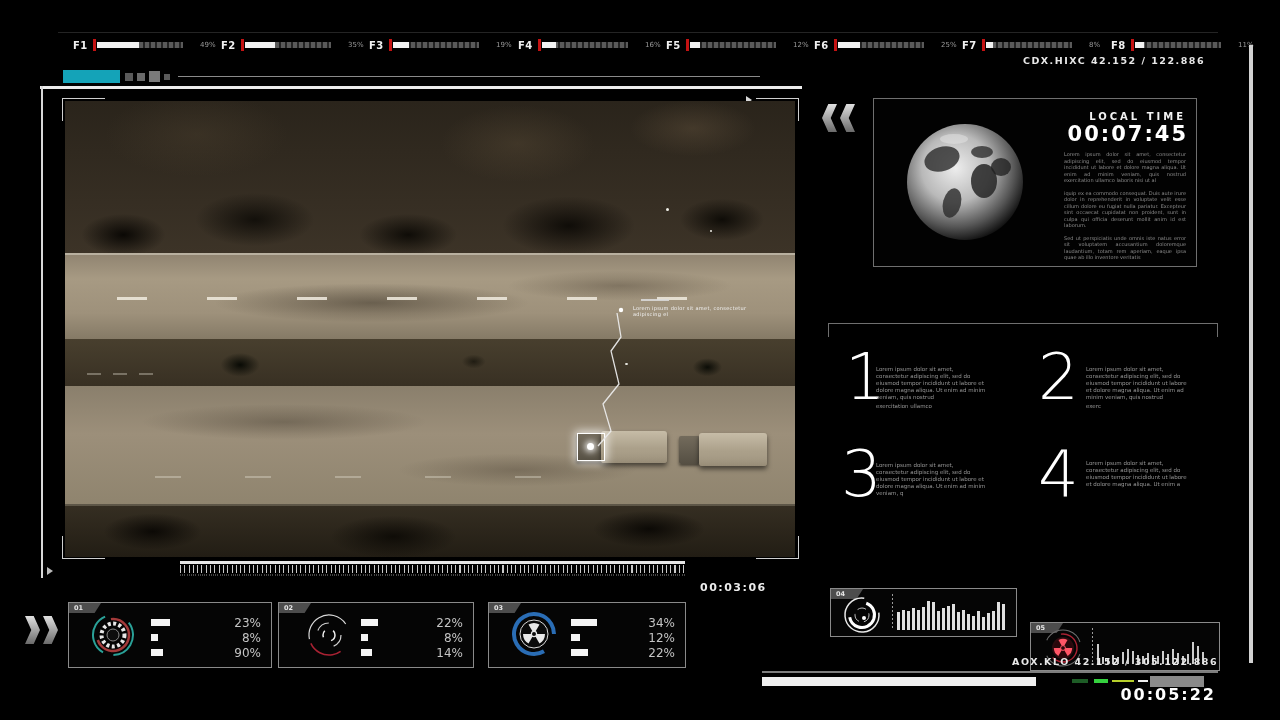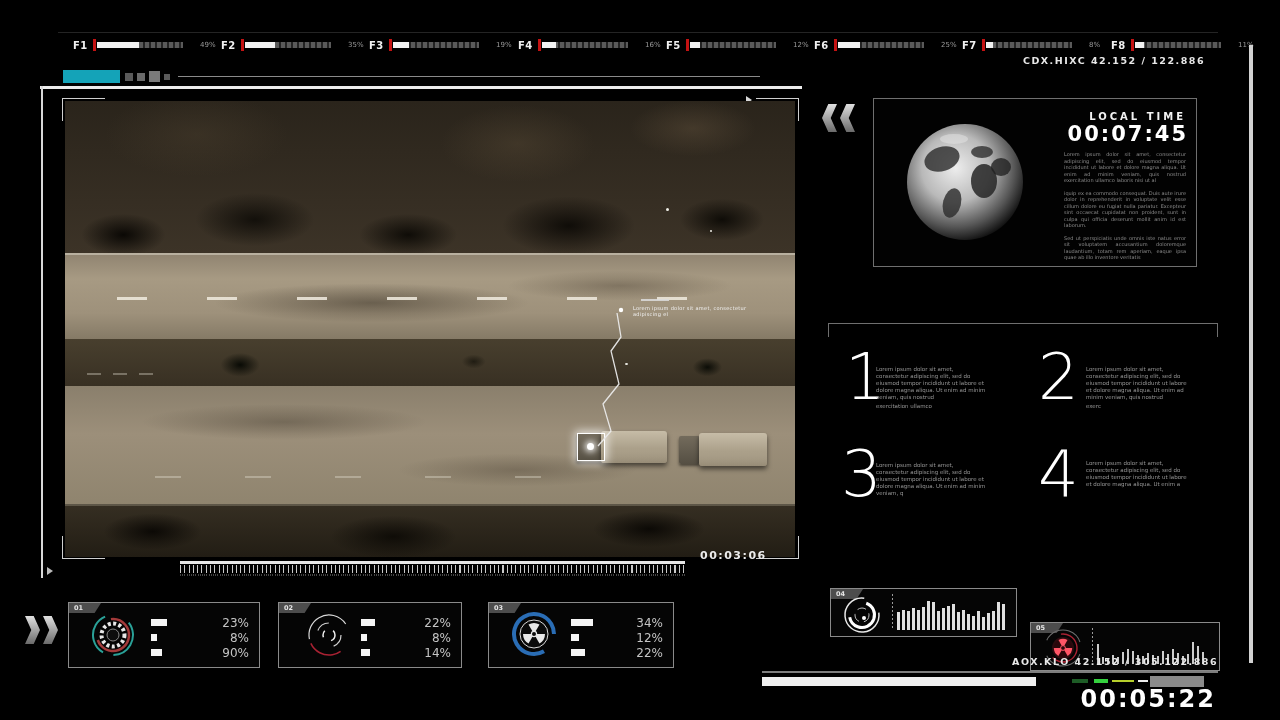--- a/index.html
+++ b/index.html
@@ -67,21 +67,21 @@
   .dash{position:absolute;height:3px;background:#ece7da;opacity:.9;}
   .dash.faint{height:2px;opacity:.35;}
   .truck-trailer{position:absolute;border-radius:3px;background:linear-gradient(180deg,#c6bca7 0%,#aba08a 55%,#94897322 100%),linear-gradient(180deg,#bdb29c,#978c77);box-shadow:0 3px 5px rgba(0,0,0,.55);}
   .truck-cab{position:absolute;border-radius:2px;background:linear-gradient(180deg,#736b5c,#554f43);box-shadow:0 2px 3px rgba(0,0,0,.5);}
   .target-box{position:absolute;width:26px;height:26px;border:1.5px solid #fff;box-shadow:0 0 10px 2px rgba(255,255,255,.75);}
   .target-dot{position:absolute;left:9px;top:9px;width:7px;height:7px;background:#fff;border-radius:50%;box-shadow:0 0 6px 2px rgba(255,255,255,.9);}
   .speck{position:absolute;background:#efefe7;border-radius:50%;}
   .vid-note{position:absolute;font-size:5px;line-height:6px;color:#f2f2f2;letter-spacing:.3px;}
   .note-bar{position:absolute;width:28px;height:2px;background:#ddd;opacity:.85;}
 
-  .vid-time{position:absolute;left:700px;top:549px;font-size:11px;font-weight:bold;letter-spacing:1.5px;color:#ececec;}
+  .vid-time{position:absolute;left:700px;top:581px;font-size:11px;font-weight:bold;letter-spacing:1.5px;color:#ececec;}
 
   
   .ruler-line{position:absolute;left:180px;top:561px;width:505px;height:3px;background:#e6e6e6;}
   .ruler-ticks{position:absolute;left:180px;top:565px;width:505px;height:8px;
     background:repeating-linear-gradient(90deg,#c9c9c9 0 1px,transparent 1px 4.3px);}
   .ruler-nums{position:absolute;left:180px;top:574px;width:505px;height:2px;opacity:.5;
     background:repeating-linear-gradient(90deg,#8a8a8a 0 1px,transparent 1px 2.2px);}
 
   
   .chev{width:15px;height:28px;background:linear-gradient(180deg,#e0e0e0,#6a6a6a);}
@@ -96,21 +96,21 @@
   .lt-text{position:absolute;left:190px;right:10px;top:52px;font-size:5px;line-height:6.5px;color:#8d8d8d;text-align:justify;}
   .lt-text p{margin:0 0 6px 0;}
 
   .info-top{position:absolute;left:828px;top:323px;width:390px;height:1px;background:#6f6f6f;}
   .info-stub{position:absolute;width:1px;height:14px;background:#6f6f6f;top:323px;}
   .big-num{position:absolute;font-size:64px;font-weight:100;line-height:64px;color:#fff;}
   .info-text{position:absolute;font-size:5.5px;line-height:7px;color:#979797;}
   .info-foot{position:absolute;font-size:5.5px;color:#979797;}
 
   
-  .panel{position:absolute;height:64px;border:1px solid #8a8a8a;background:#050505;}
+  .panel{position:absolute;height:64px;border:1px solid #8a8a8a;background:#050505;padding-left:12px;}
   .tab{position:absolute;left:0;top:0;width:32px;height:10px;background:#4d4d4d;
        clip-path:polygon(0 0,100% 0,80% 100%,0 100%);}
   .tab span{font-size:6.5px;font-weight:bold;color:#e6e6e6;padding-left:5px;line-height:10px;display:block;}
   .stat-rows{position:absolute;left:82px;right:10px;top:12px;}
   .stat-row{display:flex;align-items:center;justify-content:space-between;height:15px;}
   .stat-track{width:155px;height:7px;position:relative;}
   .stat-fill{position:absolute;left:0;top:0;height:100%;background:#f5f5f5;}
   .stat-pct{font-size:12px;color:#c4c4c4;}
   .gauge{position:absolute;}
 
@@ -119,21 +119,21 @@
            background:repeating-linear-gradient(180deg,#9a9a9a 0 2px,transparent 2px 4px);}
   .eq{position:absolute;left:66px;right:8px;bottom:6px;height:33px;display:flex;align-items:flex-end;gap:2px;overflow:hidden;}
   .eq .eq-bar{width:3px;background:#e0e0e0;flex:none;}
   .eq.thin{gap:3px;}
   .eq.thin .eq-bar{width:2px;background:#cccccc;}
 
   
   .footer-line{position:absolute;left:762px;top:671px;width:456px;height:2px;background:#7d7d7d;}
   .fp-white{position:absolute;left:762px;top:677px;width:274px;height:9px;background:#efefef;}
   .fp-seg{position:absolute;}
-  .footer-time{position:absolute;right:64px;top:685px;font-size:24px;font-weight:bold;letter-spacing:2px;color:#fff;}
+  .footer-time{position:absolute;right:64px;top:685px;font-size:16px;font-weight:bold;letter-spacing:2px;color:#fff;}
   .footer-coords{position:absolute;right:62px;top:656px;}
 
   .scrollbar{position:absolute;left:1249px;top:45px;width:4px;height:618px;background:#d2d2d2;}
 </style>
 </head>
 <body>
 
 <div id="stage">
 
   <div class="topline"></div>

